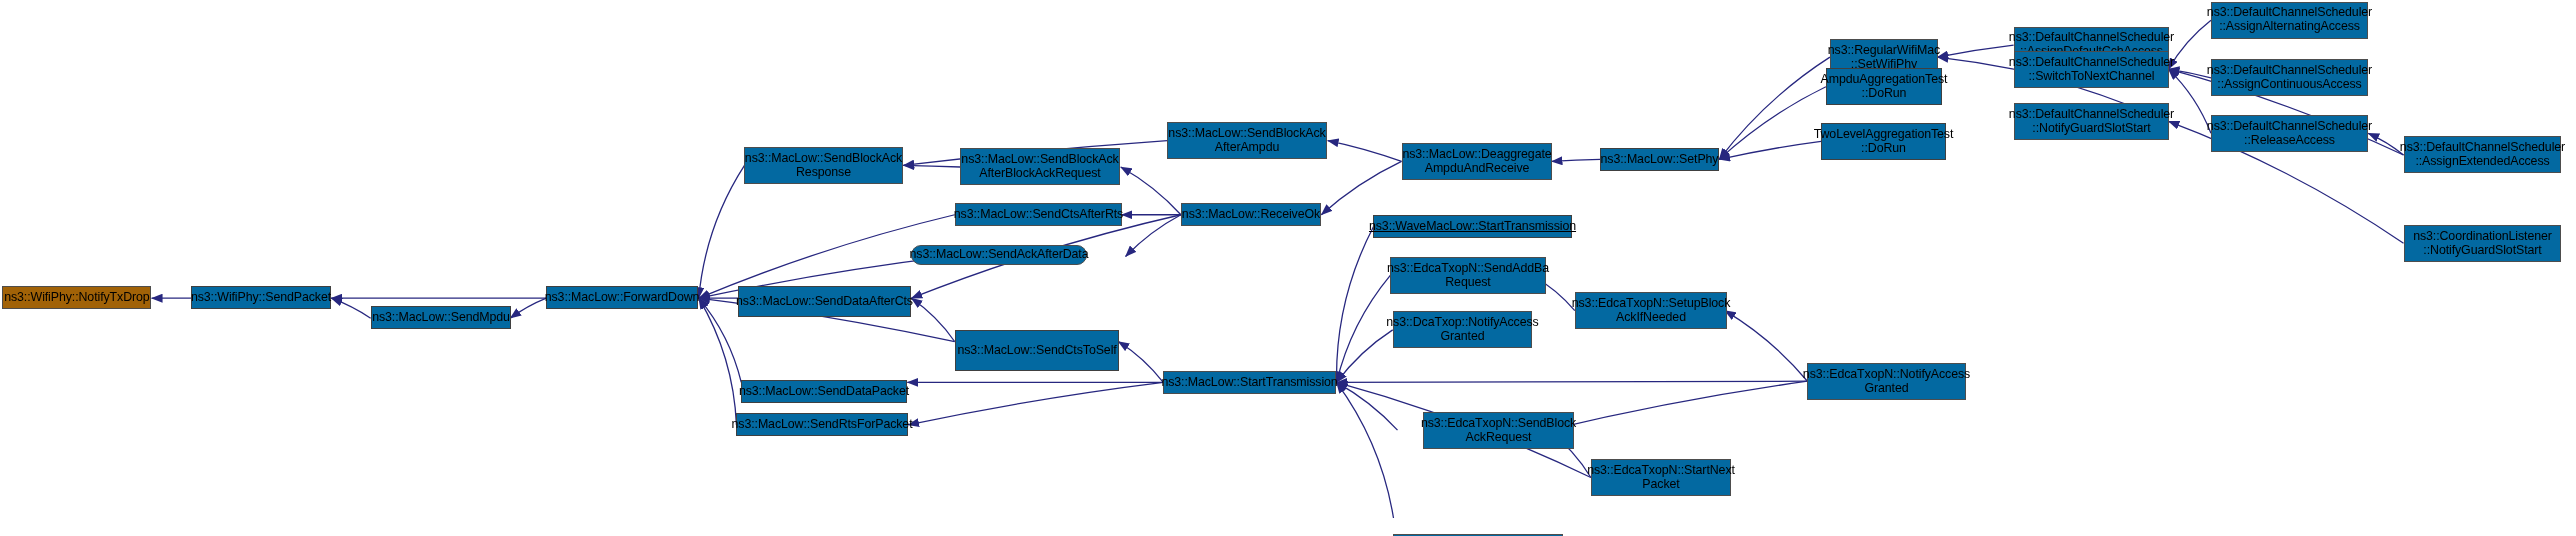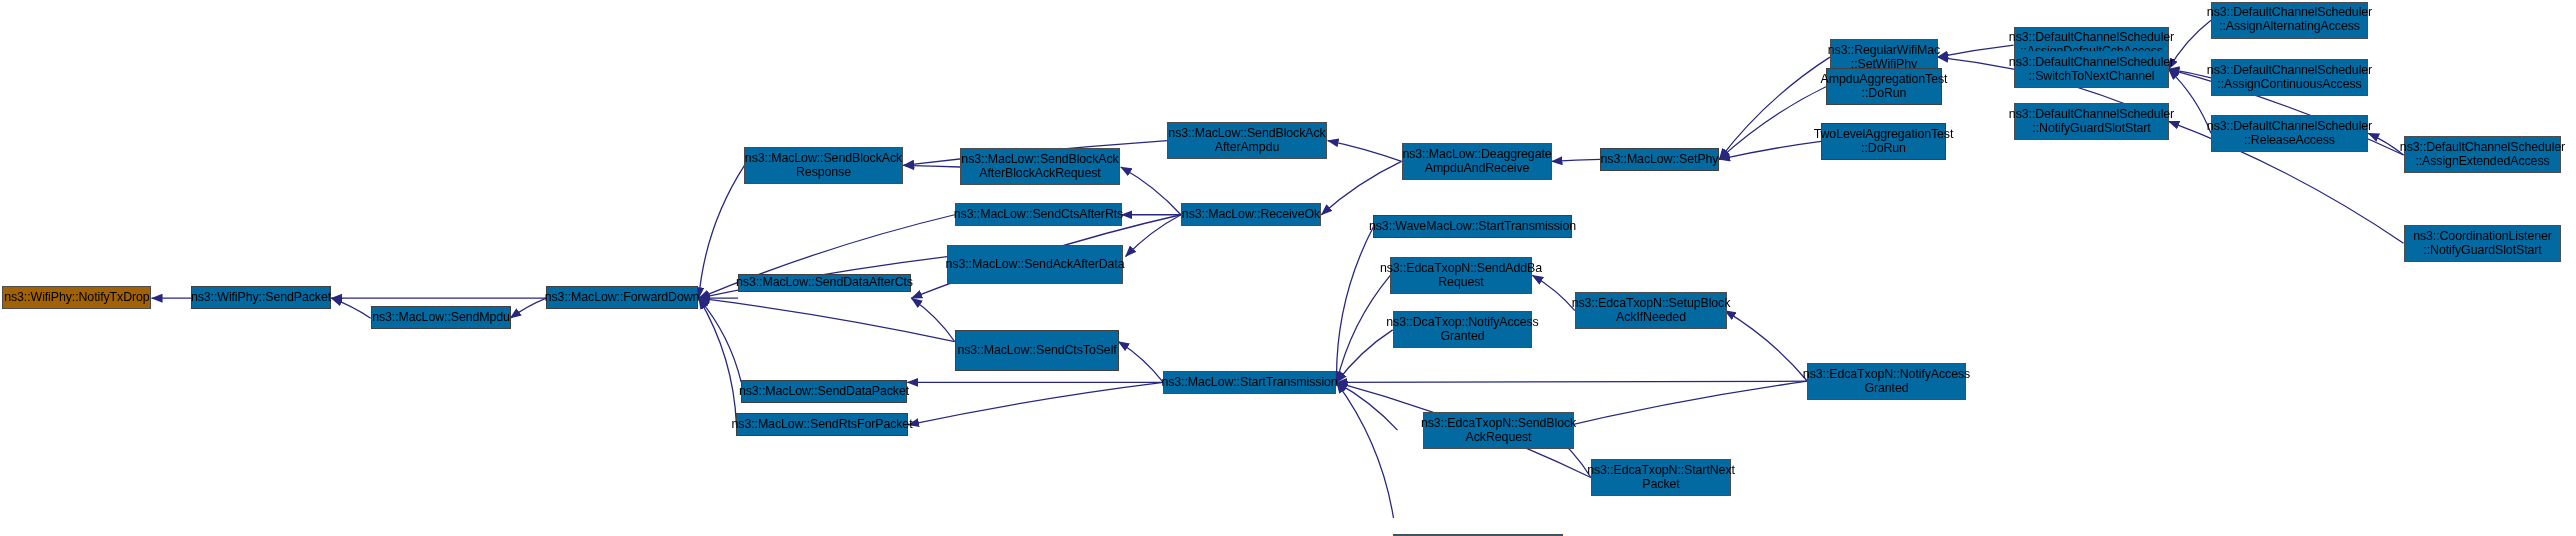--- a/index.html
+++ b/index.html
@@ -107,36 +107,36 @@
         <path d="M2996,303 Q2858.6,209.5 2703,151" fill="none" stroke="#27277f" stroke-width="1.6" marker-end="url(#arrowhead)"></path>
       </g>
   </svg>
   <div id="nodes-group">
       <div class="node highlight thick" style="left: 2.4px; top: 286px; width: 149px; height: 23px;">ns3::WifiPhy::NotifyTxDrop</div>
       <div class="node" style="left: 191px; top: 286px; width: 140px; height: 23px;">ns3::WifiPhy::SendPacket</div>
       <div class="node" style="left: 371px; top: 306px; width: 140px; height: 23px;">ns3::MacLow::SendMpdu</div>
       <div class="node" style="left: 546px; top: 286px; width: 152px; height: 23px;">ns3::MacLow::ForwardDown</div>
       <div class="node thick" style="left: 744px; top: 147px; width: 159px; height: 37px;">ns3::MacLow::SendBlockAck
 Response</div>
-      <div class="node" style="left: 738px; top: 274px; width: 173px; height: 18px;">ns3::MacLow::SendDataAfterCts</div>
+      <div class="node" style="left: 738px; top: 286px; width: 173px; height: 31px;">ns3::MacLow::SendDataAfterCts</div>
       <div class="node" style="left: 741px; top: 371px; width: 166px; height: 23px; margin-top: 9px;">ns3::MacLow::SendDataPacket</div>
       <div class="node" style="left: 736px; top: 413px; width: 172px; height: 23px;">ns3::MacLow::SendRtsForPacket</div>
       <div class="node thick" style="left: 960px; top: 148px; width: 160px; height: 37px;">ns3::MacLow::SendBlockAck
 AfterBlockAckRequest</div>
       <div class="node thick" style="left: 955px; top: 203px; width: 167px; height: 23px;">ns3::MacLow::SendCtsAfterRts</div>
-      <div class="node thick" style="left: 947px; top: 245px; width: 176px; height: 39px;">ns3::MacLow::SendAckAfterData</div>
+      <div class="node thick" style="left: 911px; top: 245px; width: 176px; height: 20px; border-radius: 10px;">ns3::MacLow::SendAckAfterData</div>
       <div class="node" style="left: 955px; top: 330px; width: 164px; height: 41px;">ns3::MacLow::SendCtsToSelf</div>
       <div class="node thick" style="left: 1167px; top: 122px; width: 160px; height: 37px;">ns3::MacLow::SendBlockAck
 AfterAmpdu</div>
       <div class="node thick" style="left: 1181px; top: 203px; width: 140px; height: 23px;">ns3::MacLow::ReceiveOk</div>
       <div class="node thick" style="left: 1163px; top: 371px; width: 173px; height: 23px;">ns3::MacLow::StartTransmission</div>
       <div class="node thick" style="left: 1402px; top: 143px; width: 150px; height: 37px;">ns3::MacLow::Deaggregate
 AmpduAndReceive</div>
-      <div class="node" style="left: 1373px; top: 215px; width: 199px; height: 23px;">ns3::WaveMacLow::StartTransmission</div>
-      <div class="node thick" style="left: 1390px; top: 257px; width: 142px; height: 37px;">ns3::EdcaTxopN::SendAddBa
+      <div class="node" style="left: 1373px; top: 215px; width: 199px; height: 23px; text-decoration: underline;">ns3::WaveMacLow::StartTransmission</div>
+      <div class="node thick" style="left: 1390px; top: 257px; width: 156px; height: 37px;">ns3::EdcaTxopN::SendAddBa
 Request</div>
       <div class="node thick" style="left: 1393px; top: 311px; width: 139px; height: 37px;">ns3::DcaTxop::NotifyAccess
 Granted</div>
       <div class="node thick" style="left: 1398px; top: 412px; width: 151px; height: 37px; margin-left: 25px;">ns3::EdcaTxopN::SendBlock
 AckRequest</div>
       <div class="node thick" style="left: 1393px; top: 506px; width: 170px; height: 23px; margin-top: 28px;">ns3::DcaTxop::StartNextFragment</div>
       <div class="node" style="left: 1600px; top: 148px; width: 119px; height: 23px;">ns3::MacLow::SetPhy</div>
       <div class="node thick" style="left: 1575px; top: 292px; width: 152px; height: 37px;">ns3::EdcaTxopN::SetupBlock
 AckIfNeeded</div>
       <div class="node thick" style="left: 1591px; top: 459px; width: 140px; height: 37px;">ns3::EdcaTxopN::StartNext

